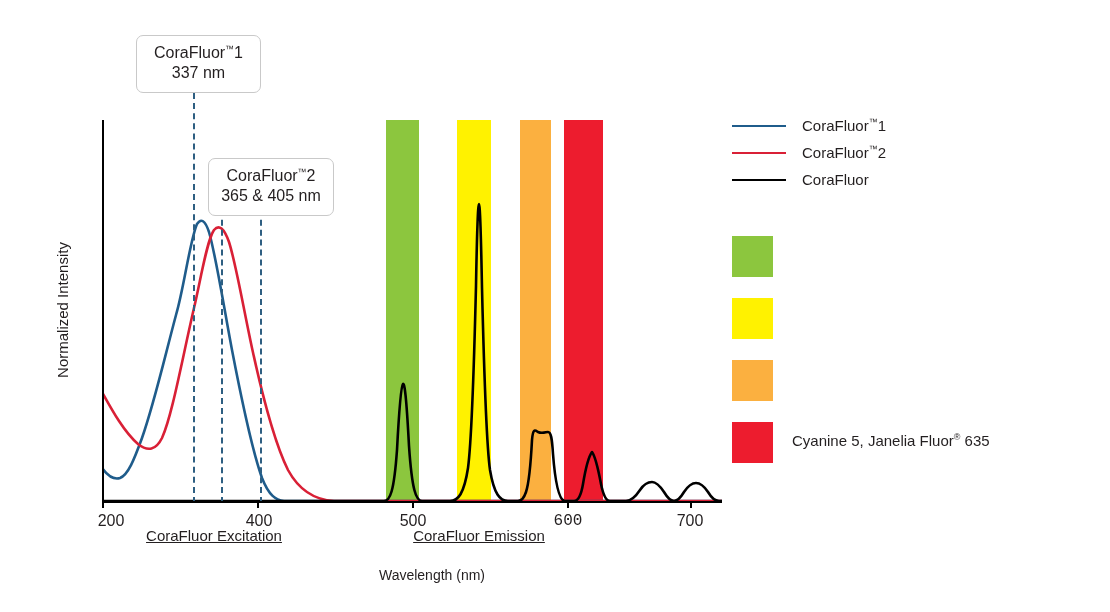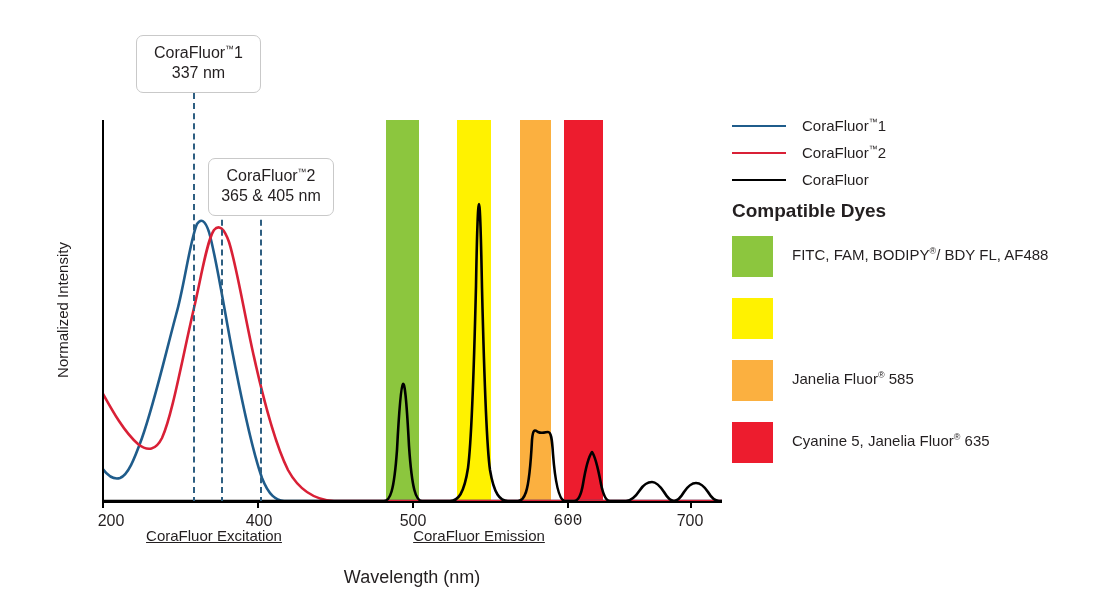--- a/index.html
+++ b/index.html
@@ -53,22 +53,22 @@
   
   .subcap{
     position:absolute;
     font-size:15px;color:#231f20;
     transform:translateX(-50%);
     white-space:nowrap;
     text-decoration:underline;
   }
   #xlabel{
     position:absolute;
-    left:412px;top:567px;
-    font-size:18px;color:#231f20;
+    left:432px;top:567px;
+    font-size:14px;color:#231f20;
     transform:translateX(-50%);
     white-space:nowrap;
   }
   #ylabel{
     position:absolute;
     left:62px;top:310px;
     font-size:15px;color:#231f20;
     transform:translate(-50%,-50%) rotate(-90deg);
     white-space:nowrap;
   }
@@ -178,37 +178,30 @@
     <div class="leg-row">
       <span class="leg-line" style="border-top-color:#D92036;"></span>
       <span class="leg-text"><span>CoraFluor</span><sup>™</sup><span>2</span></span>
     </div>
     <div class="leg-row">
       <span class="leg-line" style="border-top-color:#000000;"></span>
       <span class="leg-text">CoraFluor</span>
     </div>
   </div>
 
-  <div id="dyes-title">Compatible Dyes</div>
 
   <div id="dyes">
     <div class="dye-row">
       <span class="swatch" style="background:#8CC63E;"></span>
-      <span class="dye-text">
-        <span>FITC, FAM, BODIPY</span><sup>®</sup><span>/ BDY FL, AF488</span>
-      </span>
     </div>
     <div class="dye-row">
       <span class="swatch" style="background:#FFF200;"></span>
     </div>
     <div class="dye-row">
       <span class="swatch" style="background:#FBB040;"></span>
-      <span class="dye-text">
-        <span>Janelia Fluor</span><sup>®</sup><span> 585</span>
-      </span>
     </div>
     <div class="dye-row">
       <span class="swatch" style="background:#ED1C2E;"></span>
       <span class="dye-text">
         <span>Cyanine 5, Janelia Fluor</span><sup>®</sup><span> 635</span>
       </span>
     </div>
   </div>
 
 </div>

